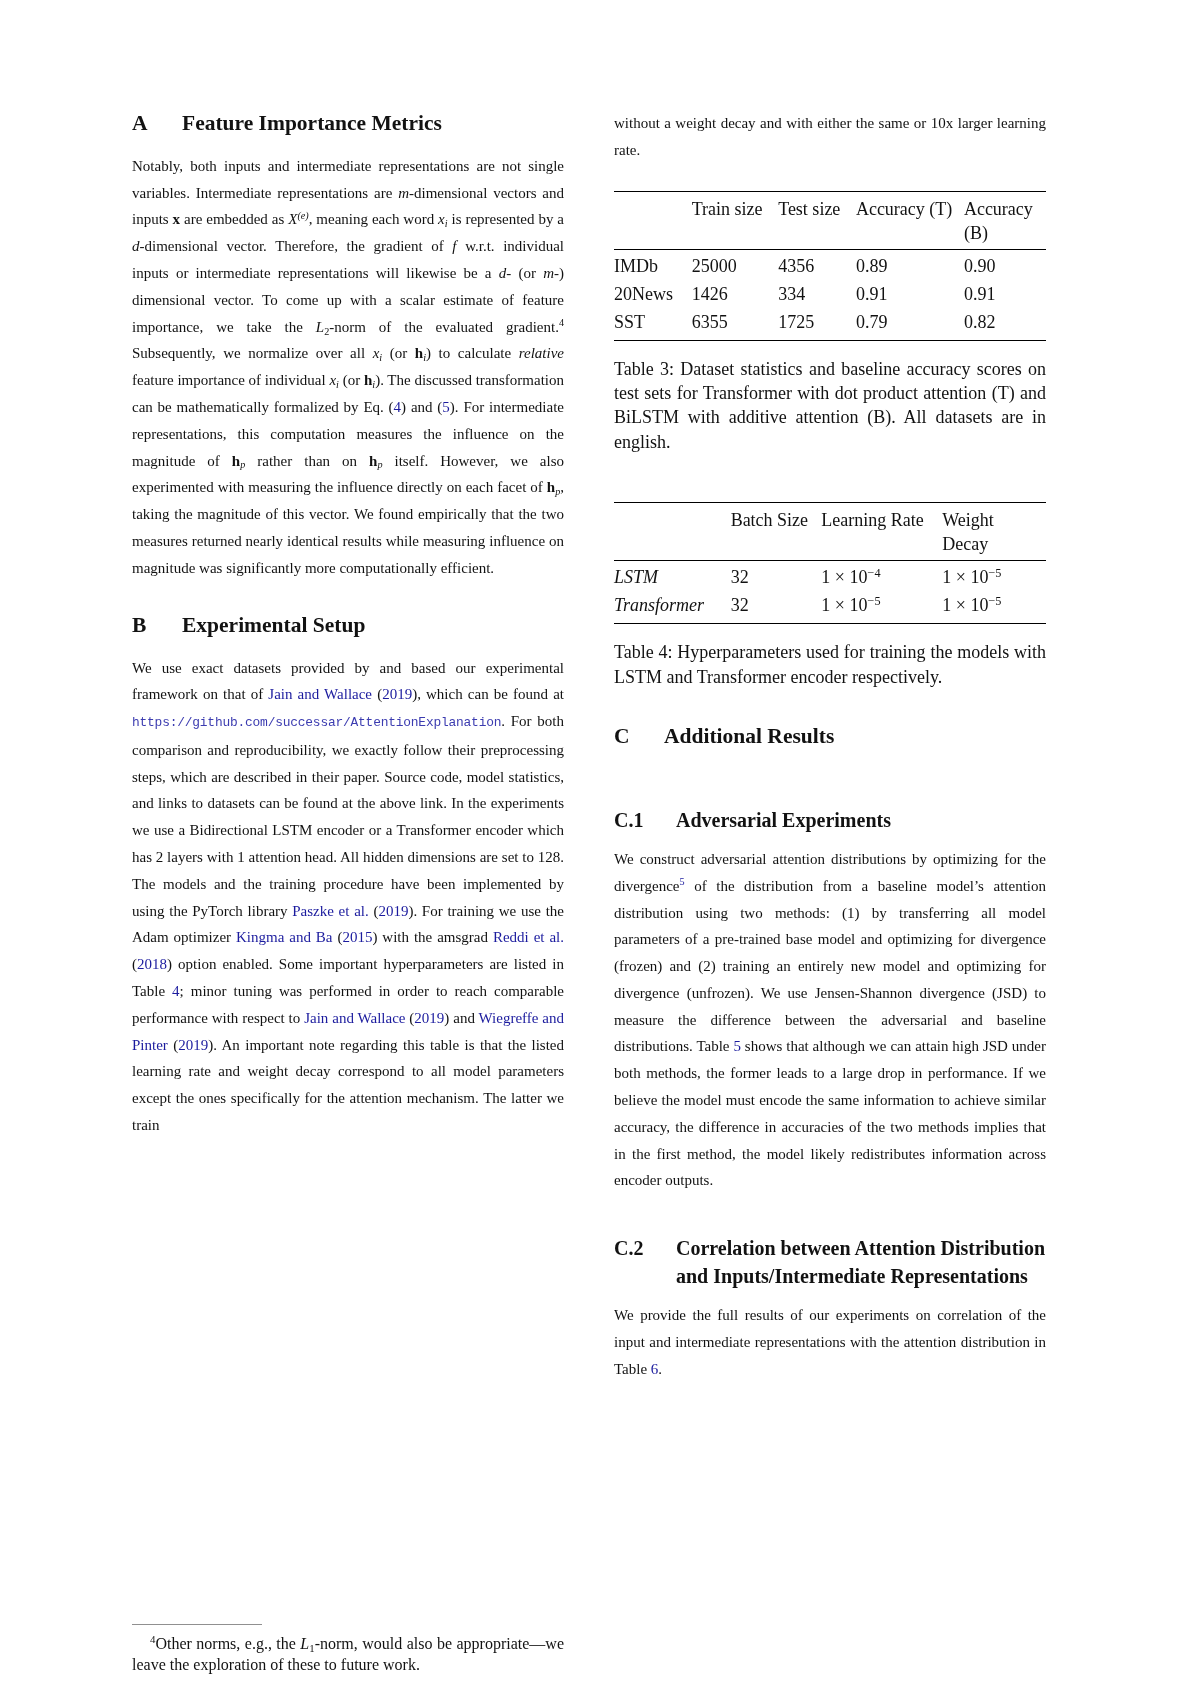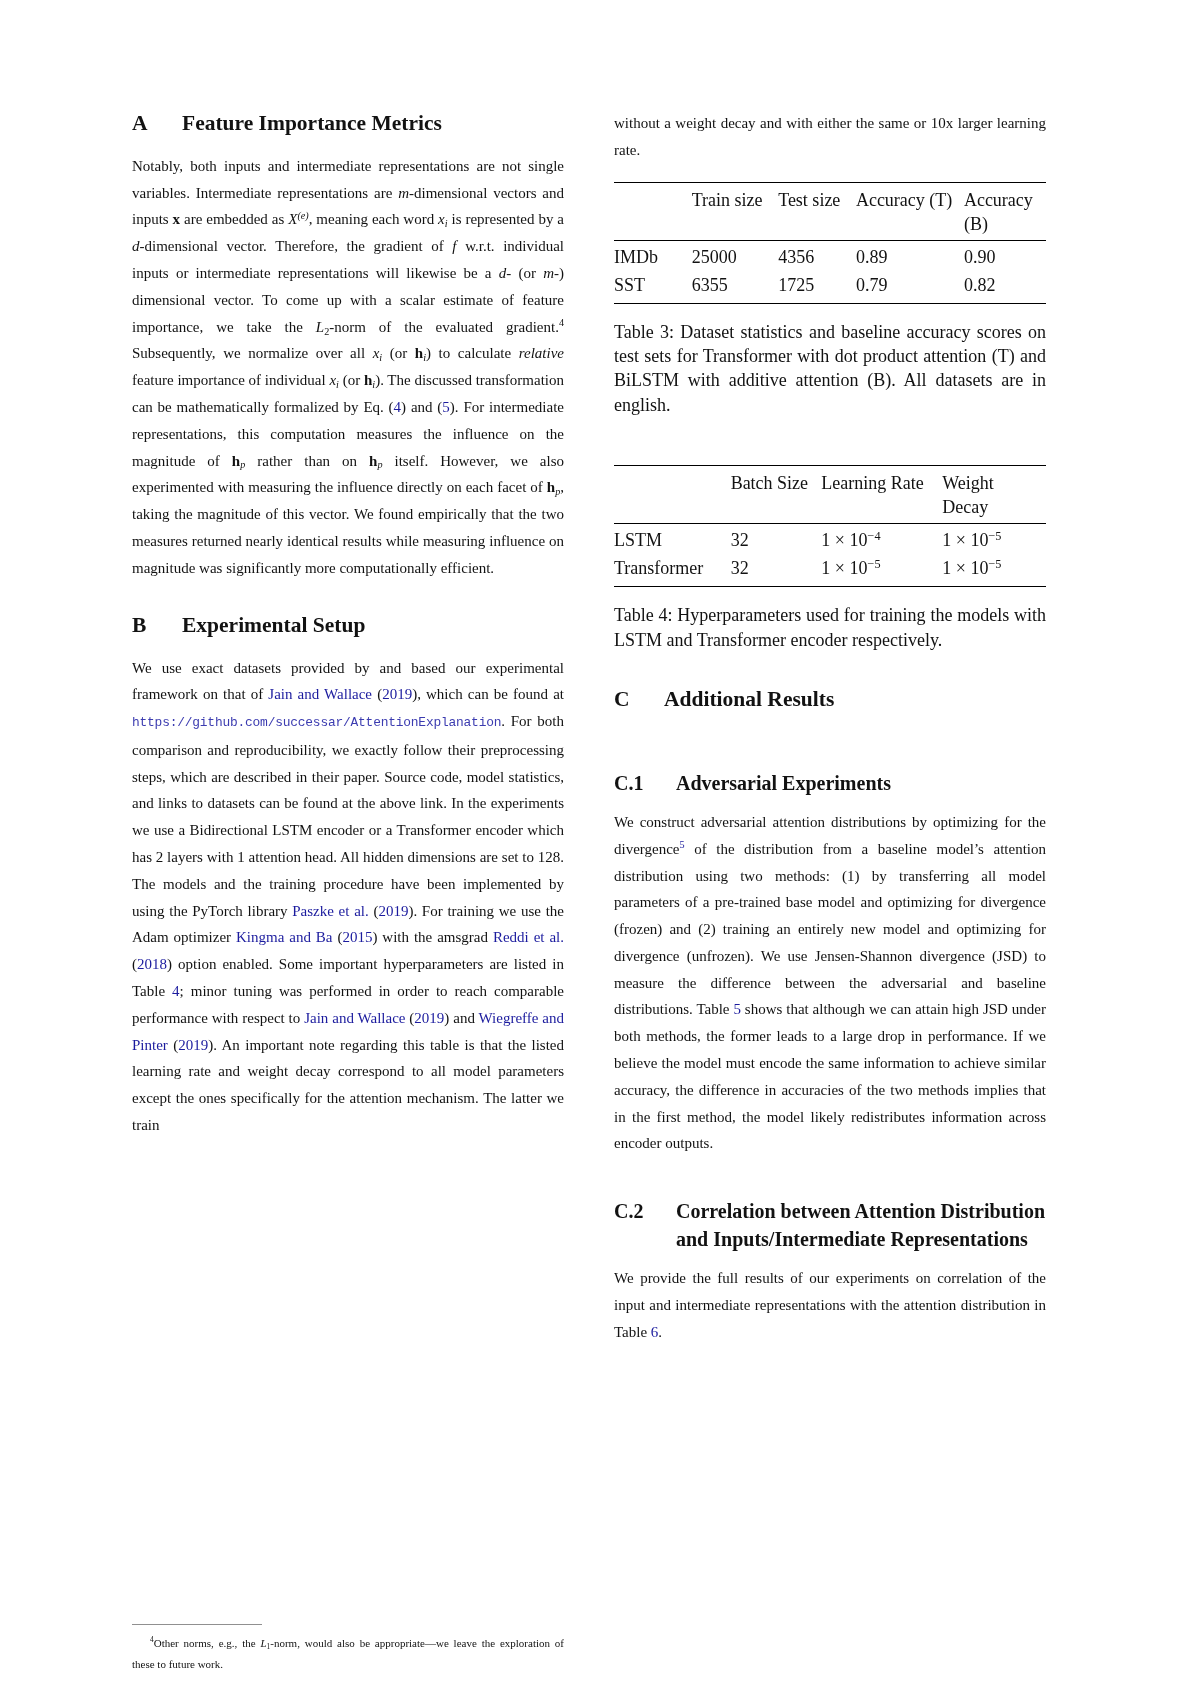--- a/index.html
+++ b/index.html
@@ -51,49 +51,49 @@
   .r-link{color:var(--link);}
   .r-url{
     font-family:"Liberation Mono","DejaVu Sans Mono",monospace;
     font-size:86%;color:var(--url);letter-spacing:-0.2px;
   }
   
   .datatable{
     width:100%;border-collapse:collapse;table-layout:fixed;
     font-size:18px;line-height:24px;
     border-top:1.8px solid #000;border-bottom:1.8px solid #000;
-    margin-top:18px;
+    margin-top:27px;
   }
   .datatable th,.datatable td{
     font-weight:normal;text-align:left;vertical-align:baseline;
     padding:2px 4px 2px 0;
   }
   .datatable thead th{border-bottom:1.1px solid #000;padding-top:5px;padding-bottom:4px;}
   .datatable tbody tr:first-child td,.datatable tbody tr:first-child th{padding-top:4px;}
   .datatable tbody tr:last-child td,.datatable tbody tr:last-child th{padding-bottom:6px;}
   .t3 th:nth-child(1),.t3 td:nth-child(1){width:18%;}
   .t3 th:nth-child(2),.t3 td:nth-child(2){width:20%;}
   .t3 th:nth-child(3),.t3 td:nth-child(3){width:18%;}
   .t3 th:nth-child(4),.t3 td:nth-child(4){width:25%;}
   .t3 th:nth-child(5),.t3 td:nth-child(5){width:19%;}
-  .t4 th:nth-child(1),.t4 td:nth-child(1){width:27%;}
+  .t4 th:nth-child(1),.t4 td:nth-child(1){width:27%;font-style:italic;}
   .t4 th:nth-child(2),.t4 td:nth-child(2){width:21%;}
   .t4 th:nth-child(3),.t4 td:nth-child(3){width:28%;}
   .t4 th:nth-child(4),.t4 td:nth-child(4){width:24%;}
   .t4{margin-top:48px;}
   
   .caption{
     font-size:18px;line-height:24.4px;text-align:justify;margin-top:16px;
   }
   .sec.c-head{margin-top:34px;}
   
   .footnote-block{margin-top:auto;padding-bottom:8px;}
   .footnote-rule{width:130px;border-top:1.5px solid #909090;margin-bottom:8px;}
   .footnote{
-    font-size:11px;line-height:21.2px;text-align:justify;text-indent:18px;
+    font-size:16px;line-height:21.2px;text-align:justify;text-indent:18px;
   }
 </style>
 </head>
 <body>
 
 <div class="page">
 
   <div class="col">
 
     <h2 class="sec">
@@ -133,20 +133,27 @@
         </thead>
         <tbody>
           <tr>
             <td>IMDb</td>
             <td>25000</td>
             <td>4356</td>
             <td>0.89</td>
             <td>0.90</td>
           </tr>
           <tr>
+            <td>20News</td>
+            <td>1426</td>
+            <td>334</td>
+            <td>0.91</td>
+            <td>0.91</td>
+          </tr>
+          <tr>
             <td>SST</td>
             <td>6355</td>
             <td>1725</td>
             <td>0.79</td>
             <td>0.82</td>
           </tr>
         </tbody>
       </table>
     <p class="caption">Table 3: Dataset statistics and baseline accuracy scores on test sets for Transformer with dot product attention (T) and BiLSTM with additive attention (B). All datasets are in english.</p>
 

